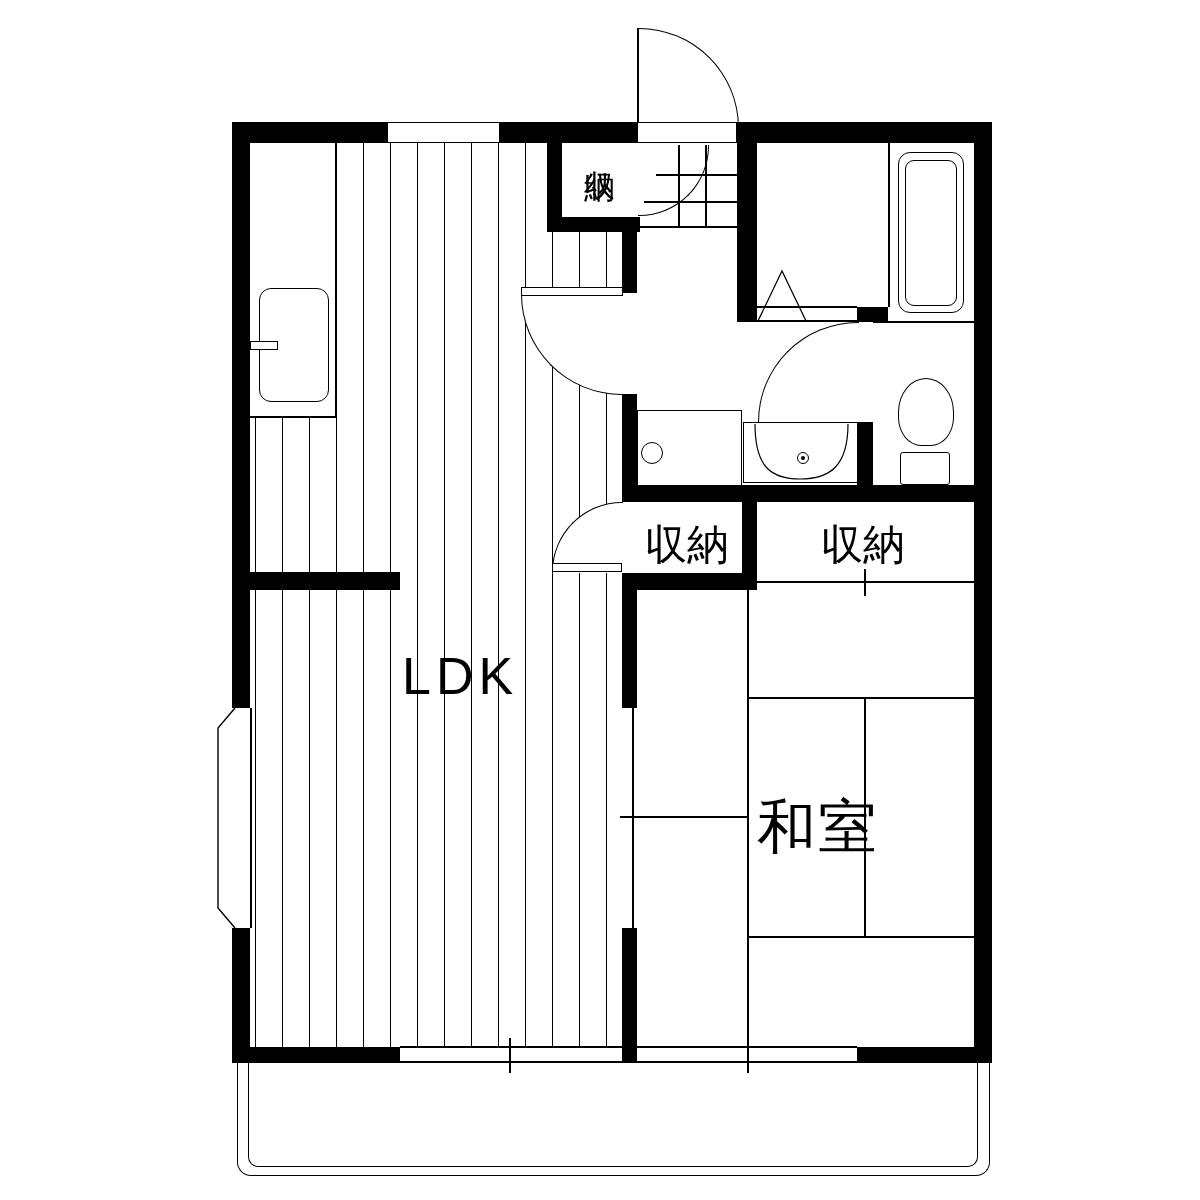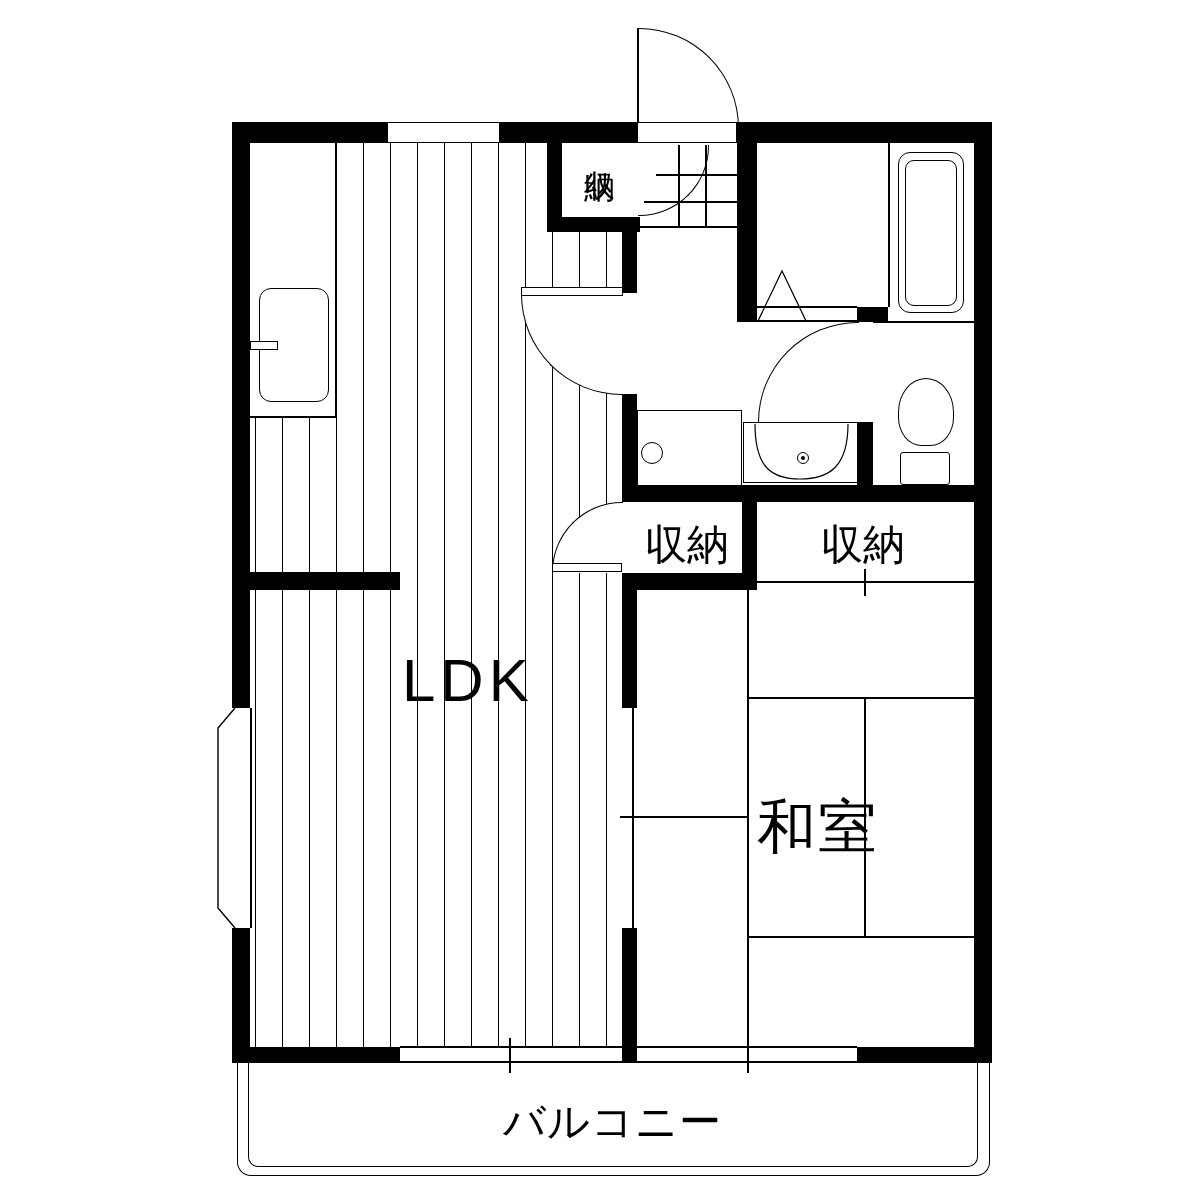--- a/index.html
+++ b/index.html
@@ -110,20 +110,19 @@
   <div class="wall" style="left:857px;top:307px;width:31px;height:15px;"></div>
   <div class="wall" style="left:622px;top:485px;width:352px;height:17px;"></div>
   <div class="wall" style="left:742px;top:502px;width:15px;height:71px;"></div>
   <div class="wall" style="left:622px;top:573px;width:135px;height:17px;"></div>
   <div class="wall" style="left:857px;top:422px;width:16px;height:63px;"></div>
   <div class="wall" style="left:232px;top:572px;width:168px;height:18px;"></div>
 
   <div class="fixo" style="left:237px;top:1063px;width:753px;height:113px;border-top:0;border-width:1.4px;border-radius:0 0 14px 14px;"></div>
   <div class="fixo" style="left:248px;top:1063px;width:730px;height:104px;border-top:0;border-width:1.2px;border-radius:0 0 10px 10px;"></div>
 
-  <div class="label" style="left:402px;top:646px;font-size:60px;letter-spacing:5px;">LDK</div>
+  <div class="label" style="left:402px;top:646px;font-size:52px;letter-spacing:5px;">LDK</div>
   <div class="label" style="left:757px;top:788px;font-size:59px;letter-spacing:2px;">和室</div>
   <div class="label" style="left:578px;top:146px;font-size:31px;writing-mode:vertical-rl;text-orientation:upright;letter-spacing:2px;">収納</div>
   <div class="label" style="left:645px;top:517px;font-size:42px;">収納</div>
   <div class="label" style="left:821px;top:517px;font-size:42px;">収納</div>
-  <div class="label" style="left:503px;top:1094px;font-size:42px;letter-spacing:1px;">バルコニー</div>
 
 </div>
 
 </body></html>

